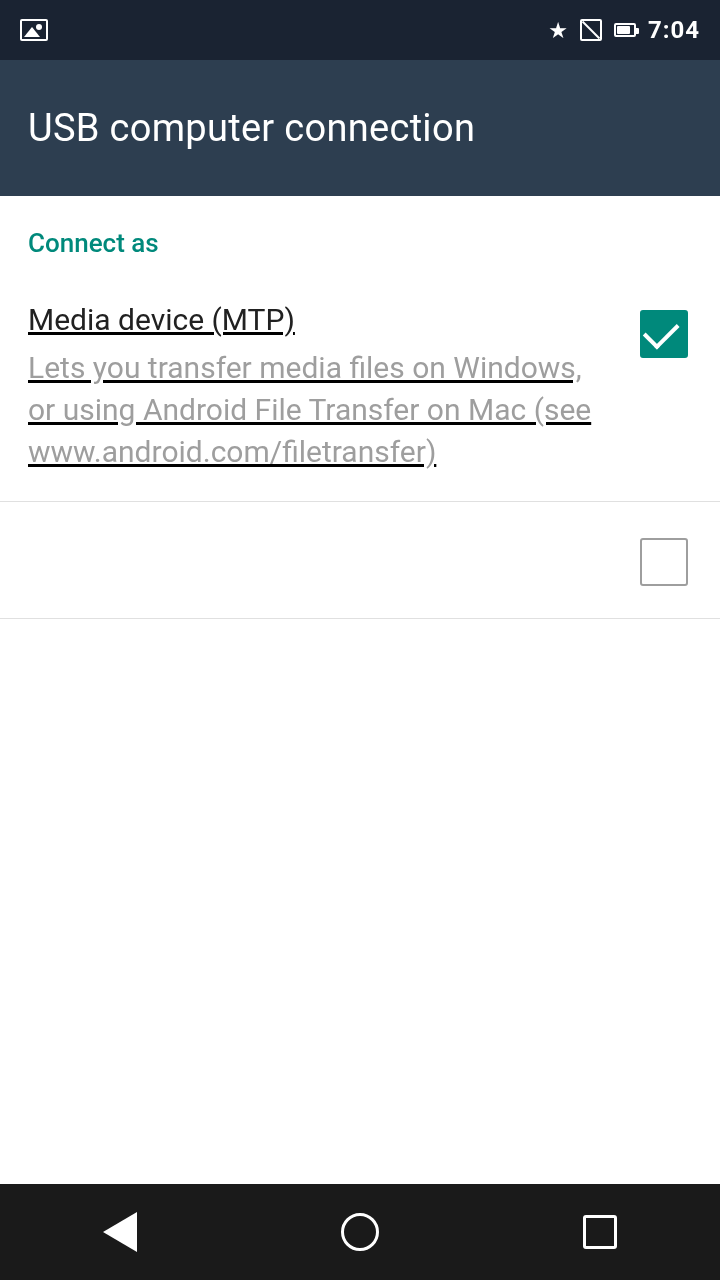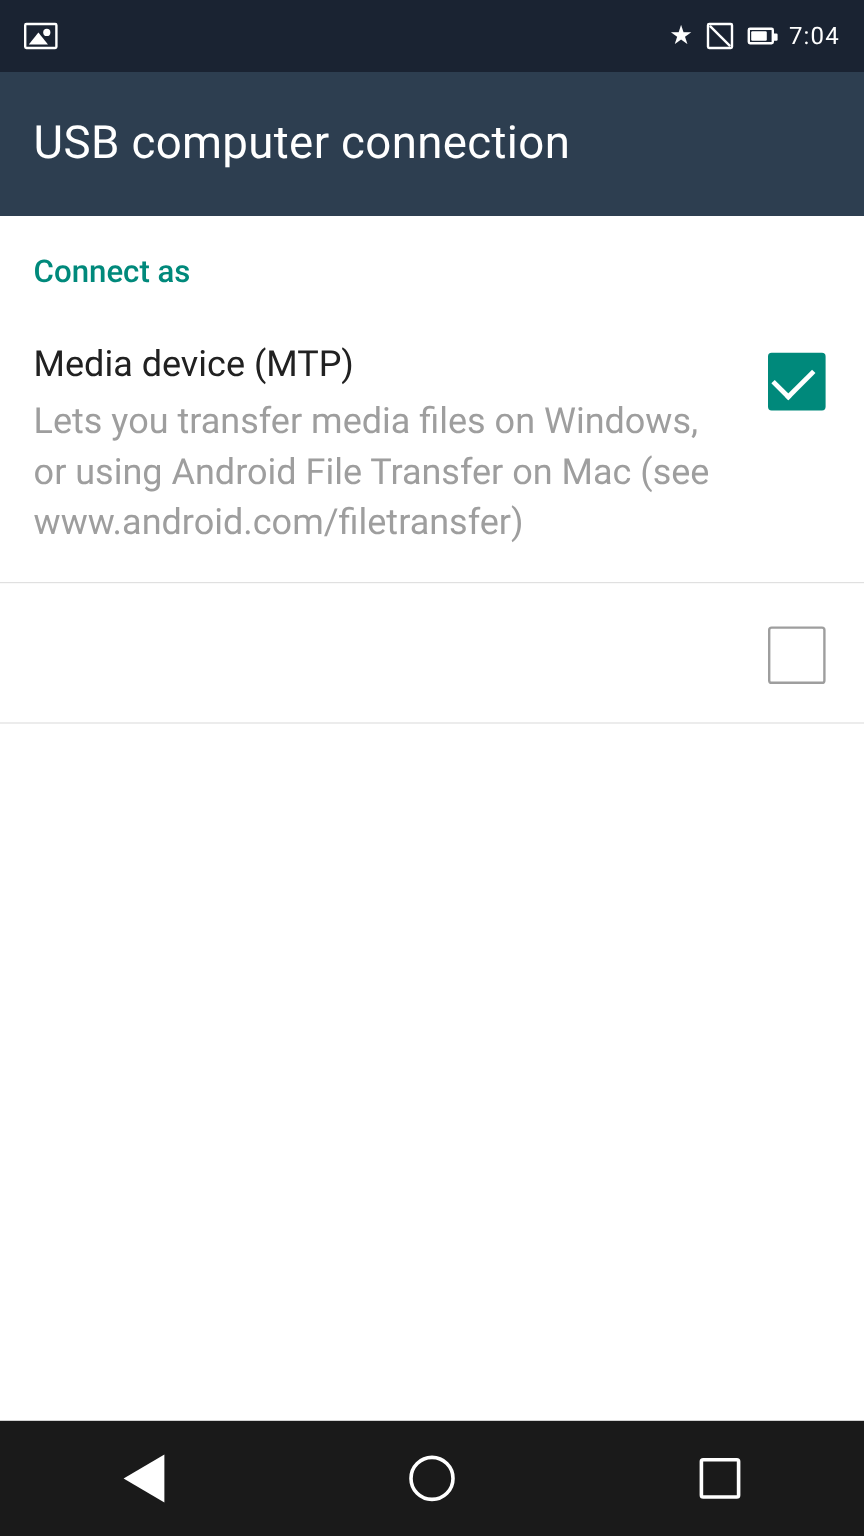--- a/index.html
+++ b/index.html
@@ -33,29 +33,29 @@
       position: absolute;
       left: 20px;
       top: 0;
       height: 60px;
       display: flex;
       align-items: center;
     }
 
     .status-time {
       color: #ffffff;
-      font-size: 20px;
-      font-weight: 400;
+      font-size: 24px;
+      font-weight: 700;
       letter-spacing: 1px;
     }
 
     
     .app-bar {
       width: 720px;
-      height: 120px;
+      height: 136px;
       background: #2d3e50;
       display: flex;
       align-items: center;
       padding: 0 28px;
     }
 
     .app-title {
       color: #ffffff;
       font-size: 38px;
       font-weight: 400;
@@ -78,20 +78,21 @@
       font-weight: 500;
       text-align: center;
     }
 
     .option-item {
       display: flex;
       align-items: flex-start;
       justify-content: flex-start;
       padding: 28px 28px;
       border-bottom: 1px solid #e0e0e0;
+      text-decoration: underline;
     }
 
     .option-text {
       flex: 1;
       padding-right: 20px;
     }
 
     .option-title {
       color: #212121;
       font-size: 30px;

